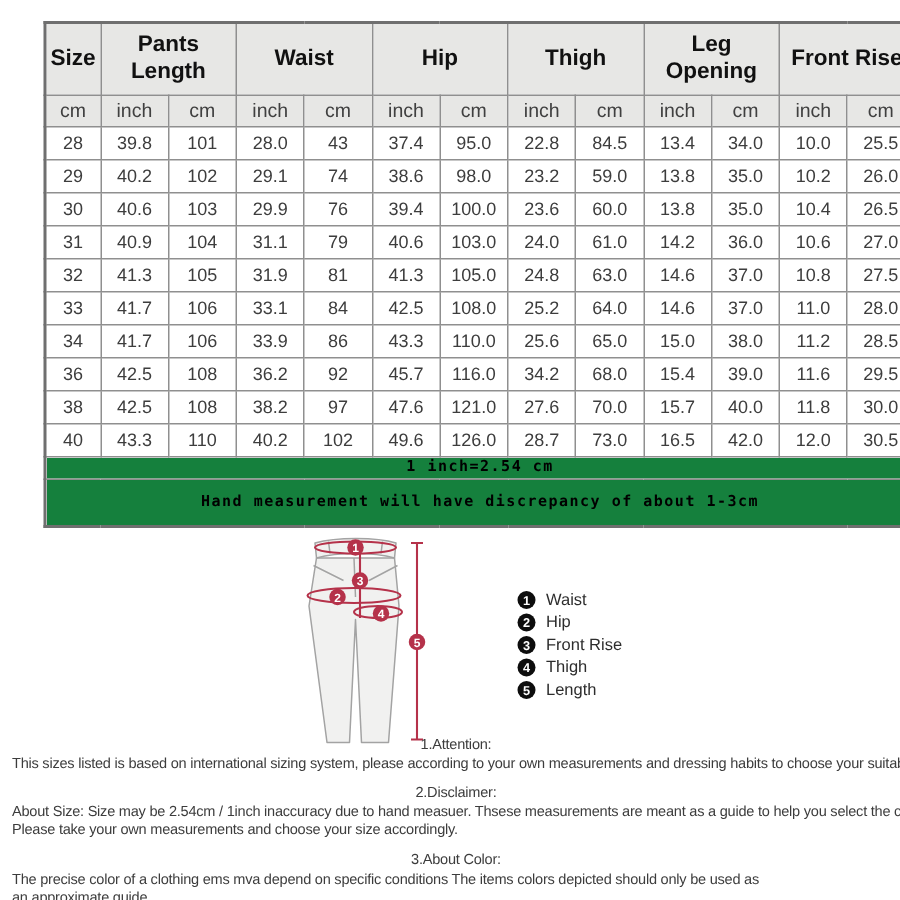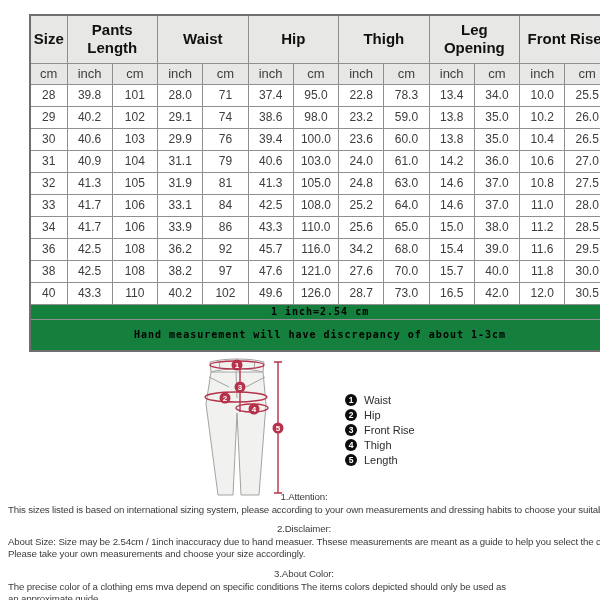--- a/index.html
+++ b/index.html
@@ -87,25 +87,25 @@
           <th class="sub-th">inch</th>
           <th class="sub-th">cm</th>
         </tr>
       </thead>
     <tbody>
         <tr>
           <td class="data-td">28</td>
           <td class="data-td">39.8</td>
           <td class="data-td">101</td>
           <td class="data-td">28.0</td>
-          <td class="data-td">71</td>
+          <td class="data-td">43</td>
           <td class="data-td">37.4</td>
           <td class="data-td">95.0</td>
           <td class="data-td">22.8</td>
-          <td class="data-td">78.3</td>
+          <td class="data-td">84.5</td>
           <td class="data-td">13.4</td>
           <td class="data-td">34.0</td>
           <td class="data-td">10.0</td>
           <td class="data-td">25.5</td>
         </tr>
         <tr>
           <td class="data-td">29</td>
           <td class="data-td">40.2</td>
           <td class="data-td">102</td>
           <td class="data-td">29.1</td>

